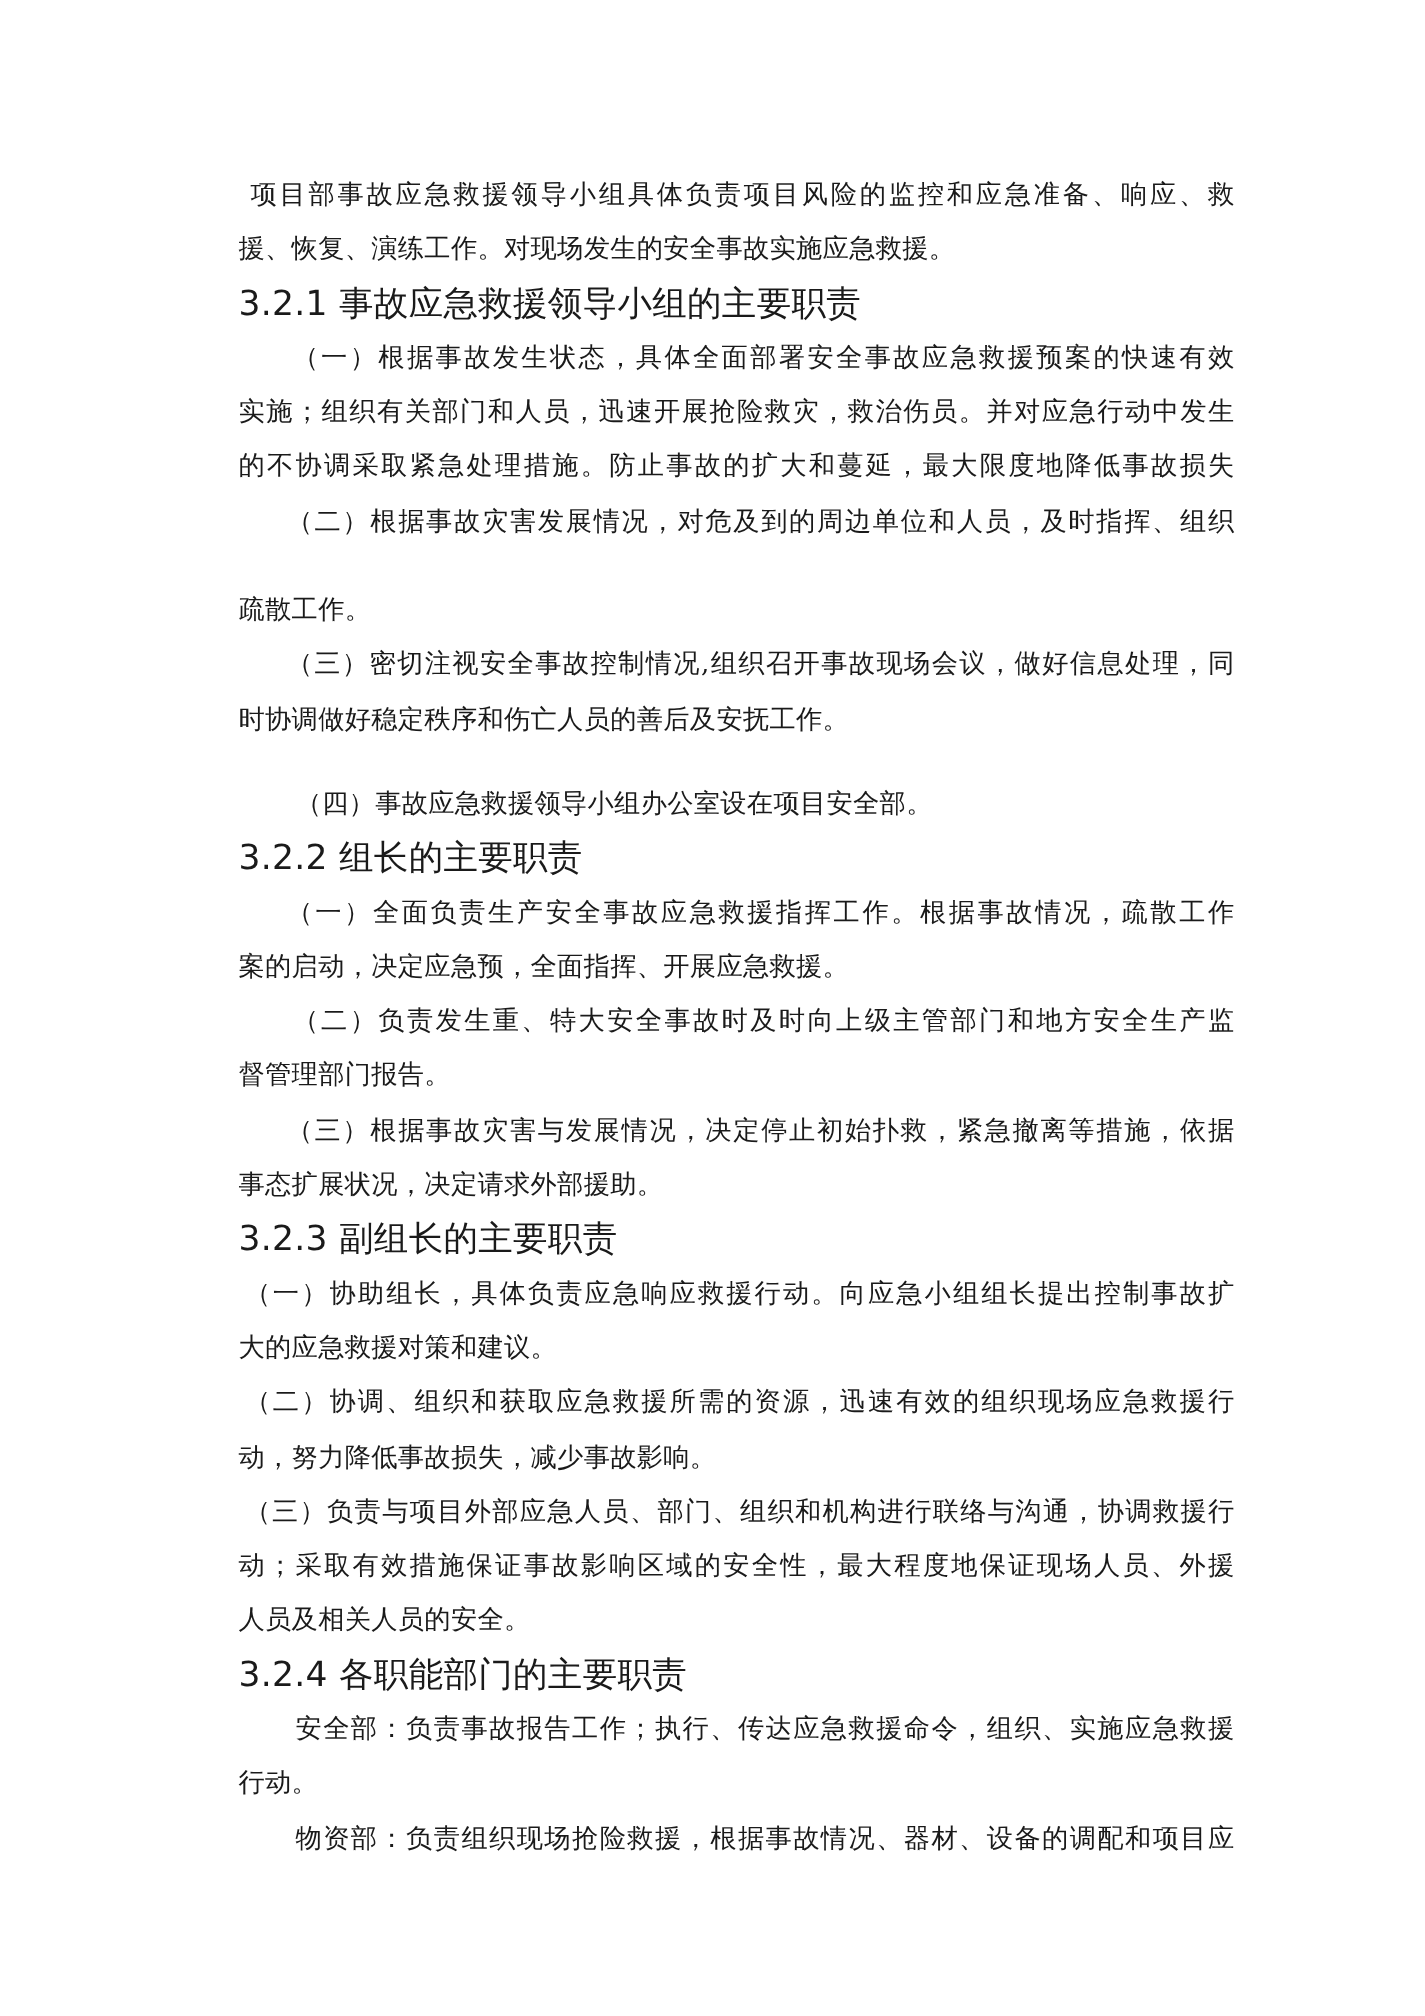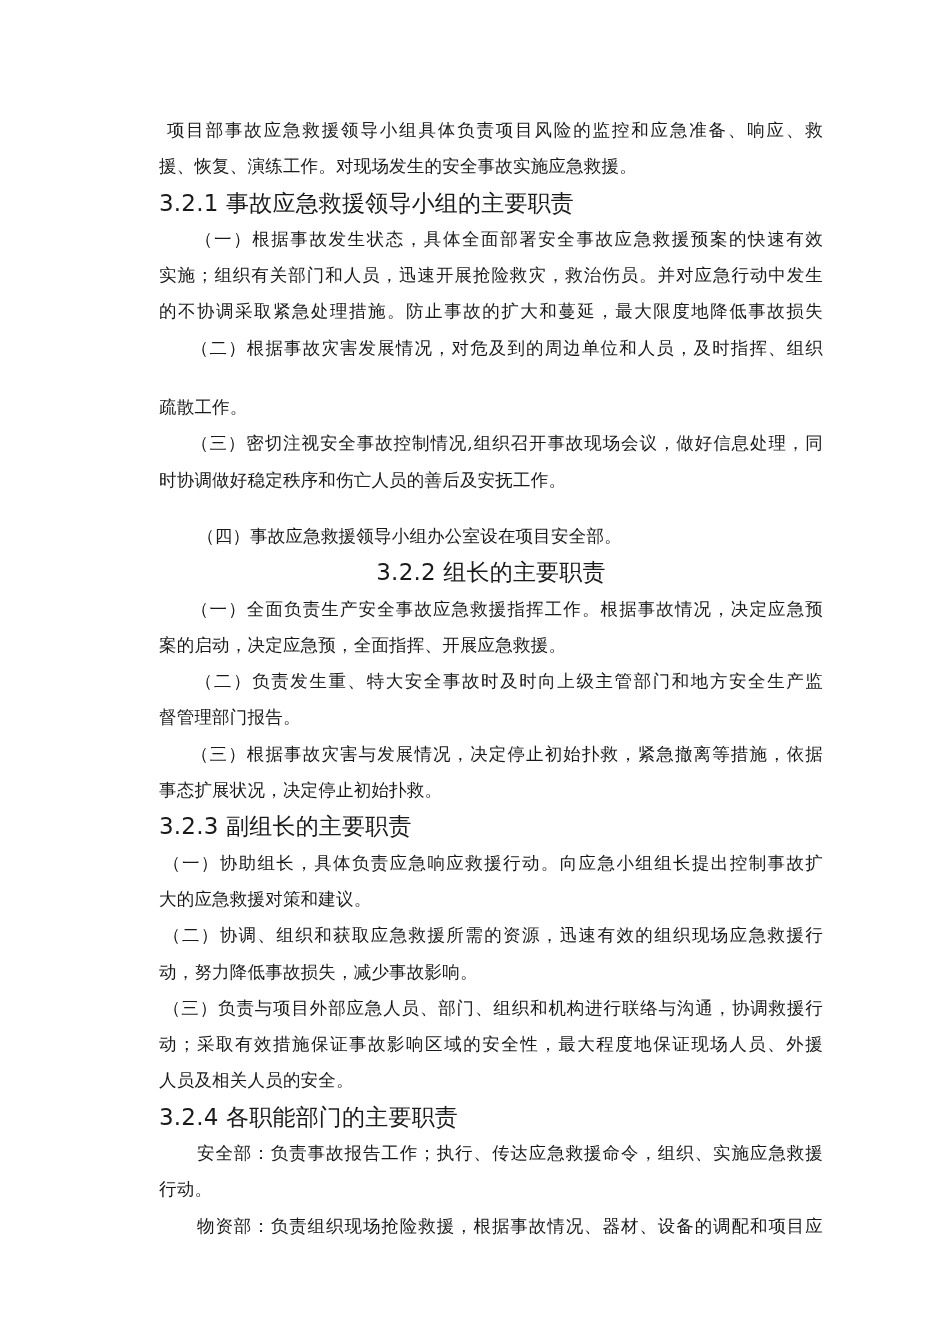--- a/index.html
+++ b/index.html
@@ -19,27 +19,27 @@
     <div class="line" style="padding-left: 0px; width: 664px;">援、恢复、演练工作。对现场发生的安全事故实施应急救援。</div>
     <div class="line heading" style="padding-left: 0px; width: 664px;">3.2.1 事故应急救援领导小组的主要职责</div>
     <div class="line justify" style="padding-left: 36px; width: 628px;">（一）根据事故发生状态，具体全面部署安全事故应急救援预案的快速有效</div>
     <div class="line justify" style="padding-left: 0px; width: 664px;">实施；组织有关部门和人员，迅速开展抢险救灾，救治伤员。并对应急行动中发生</div>
     <div class="line justify" style="padding-left: 0px; width: 664px;">的不协调采取紧急处理措施。防止事故的扩大和蔓延，最大限度地降低事故损失</div>
     <div class="line justify" style="padding-left: 32px; width: 632px;">（二）根据事故灾害发展情况，对危及到的周边单位和人员，及时指挥、组织</div>
     <div class="line" style="padding-left: 0px; width: 664px; margin-top: 23px;">疏散工作。</div>
     <div class="line justify" style="padding-left: 32px; width: 632px;">（三）密切注视安全事故控制情况,组织召开事故现场会议，做好信息处理，同</div>
     <div class="line" style="padding-left: 0px; width: 664px;">时协调做好稳定秩序和伤亡人员的善后及安抚工作。</div>
     <div class="line" style="padding-left: 38px; width: 626px; margin-top: 20px;">（四）事故应急救援领导小组办公室设在项目安全部。</div>
-    <div class="line heading" style="padding-left: 0px; width: 664px; text-align: center;">3.2.2 组长的主要职责</div>
-    <div class="line justify" style="padding-left: 32px; width: 632px;">（一）全面负责生产安全事故应急救援指挥工作。根据事故情况，决定应急预</div>
+    <div class="line heading" style="padding-left: 0px; width: 664px;">3.2.2 组长的主要职责</div>
+    <div class="line justify" style="padding-left: 32px; width: 632px;">（一）全面负责生产安全事故应急救援指挥工作。根据事故情况，疏散工作</div>
     <div class="line" style="padding-left: 0px; width: 664px;">案的启动，决定应急预，全面指挥、开展应急救援。</div>
     <div class="line justify" style="padding-left: 36px; width: 628px;">（二）负责发生重、特大安全事故时及时向上级主管部门和地方安全生产监</div>
     <div class="line" style="padding-left: 0px; width: 664px;">督管理部门报告。</div>
     <div class="line justify" style="padding-left: 32px; width: 632px;">（三）根据事故灾害与发展情况，决定停止初始扑救，紧急撤离等措施，依据</div>
-    <div class="line" style="padding-left: 0px; width: 664px;">事态扩展状况，决定停止初始扑救。</div>
+    <div class="line" style="padding-left: 0px; width: 664px;">事态扩展状况，决定请求外部援助。</div>
     <div class="line heading" style="padding-left: 0px; width: 664px;">3.2.3 副组长的主要职责</div>
     <div class="line justify" style="padding-left: 4px; width: 660px;">（一）协助组长，具体负责应急响应救援行动。向应急小组组长提出控制事故扩</div>
     <div class="line" style="padding-left: 0px; width: 664px;">大的应急救援对策和建议。</div>
     <div class="line justify" style="padding-left: 4px; width: 660px;">（二）协调、组织和获取应急救援所需的资源，迅速有效的组织现场应急救援行</div>
     <div class="line" style="padding-left: 0px; width: 664px;">动，努力降低事故损失，减少事故影响。</div>
     <div class="line justify" style="padding-left: 4px; width: 660px;">（三）负责与项目外部应急人员、部门、组织和机构进行联络与沟通，协调救援行</div>
     <div class="line justify" style="padding-left: 0px; width: 664px;">动；采取有效措施保证事故影响区域的安全性，最大程度地保证现场人员、外援</div>
     <div class="line" style="padding-left: 0px; width: 664px;">人员及相关人员的安全。</div>
     <div class="line heading" style="padding-left: 0px; width: 664px;">3.2.4 各职能部门的主要职责</div>
     <div class="line justify" style="padding-left: 38px; width: 626px;">安全部：负责事故报告工作；执行、传达应急救援命令，组织、实施应急救援</div>

